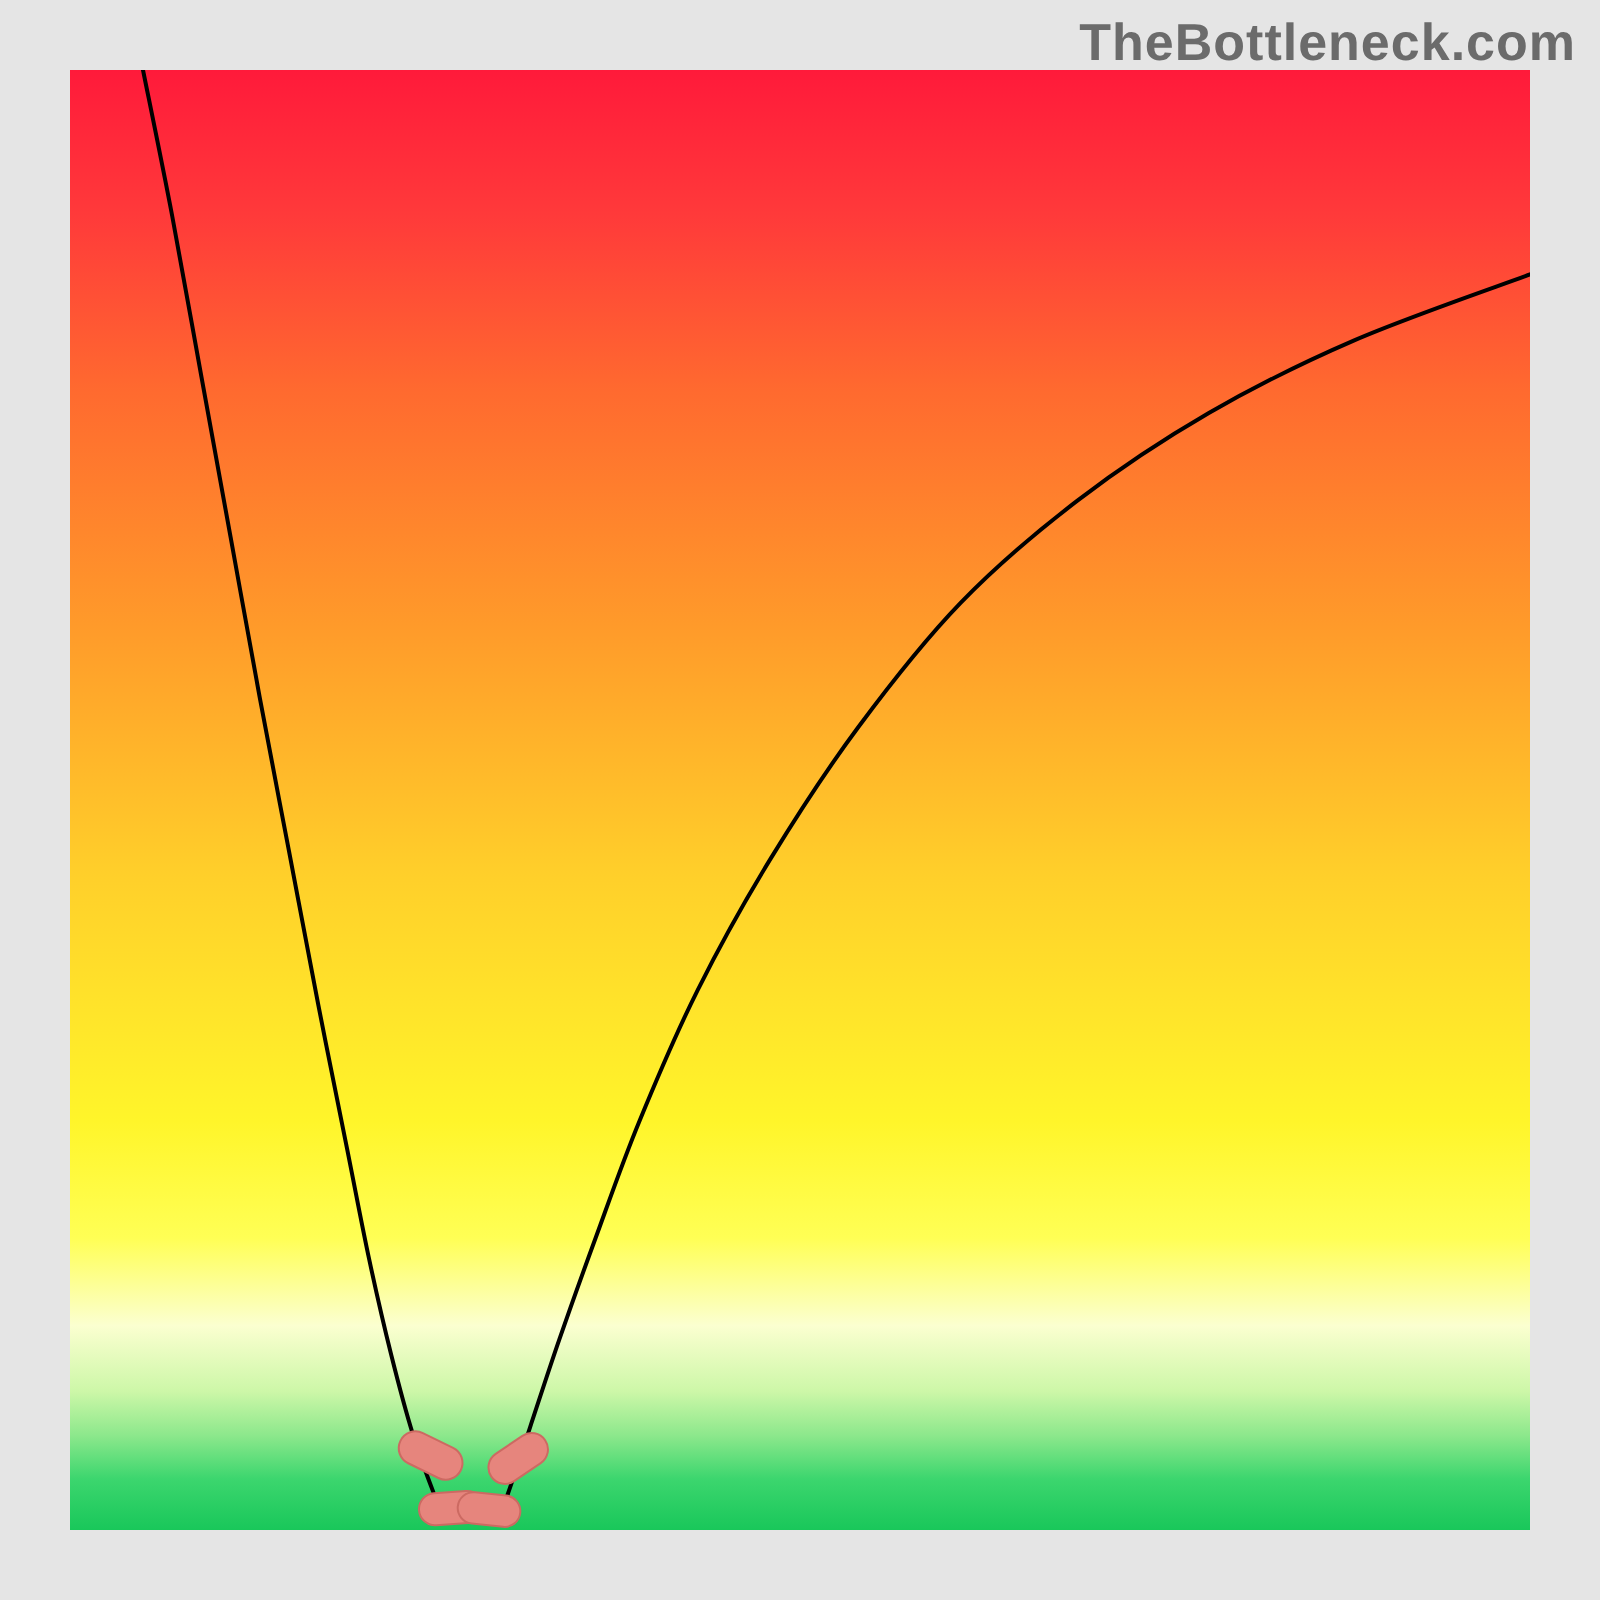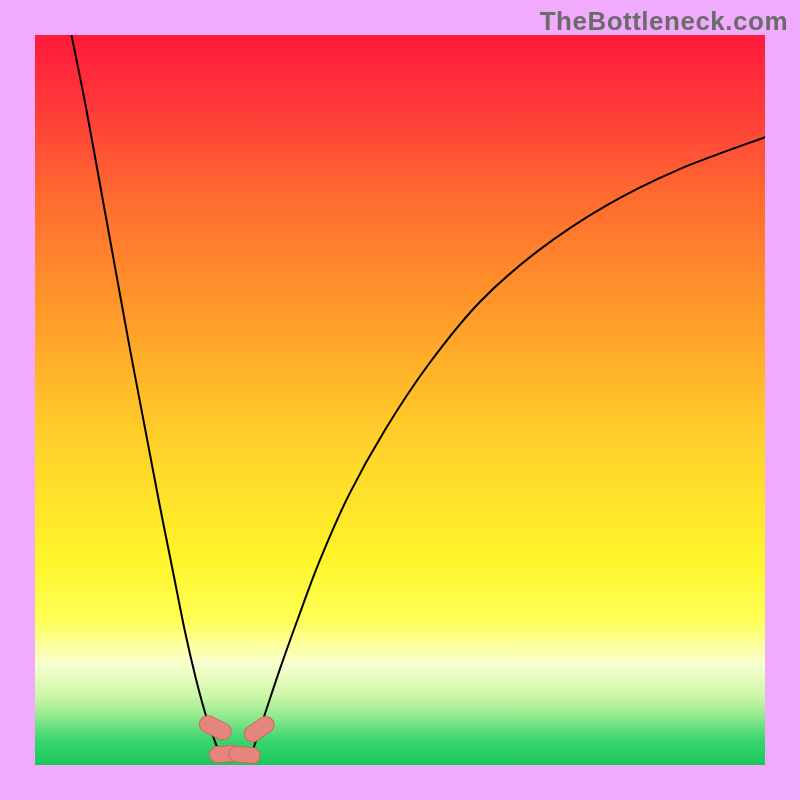--- a/index.html
+++ b/index.html
@@ -6,21 +6,21 @@
     margin: 0;
     padding: 0;
     width: 800px;
     height: 800px;
     overflow: hidden;
     background: #000;
   }
   .outer {
     width: 800px;
     height: 800px;
-    background: #f0abfc;
+    background: #e5e5e5;
     position: relative;
   }
   .watermark {
     position: absolute;
     top: 6px;
     right: 12px;
     font-family: Arial, Helvetica, sans-serif;
     font-size: 26px;
     font-weight: bold;
     color: #6b6b6b;

